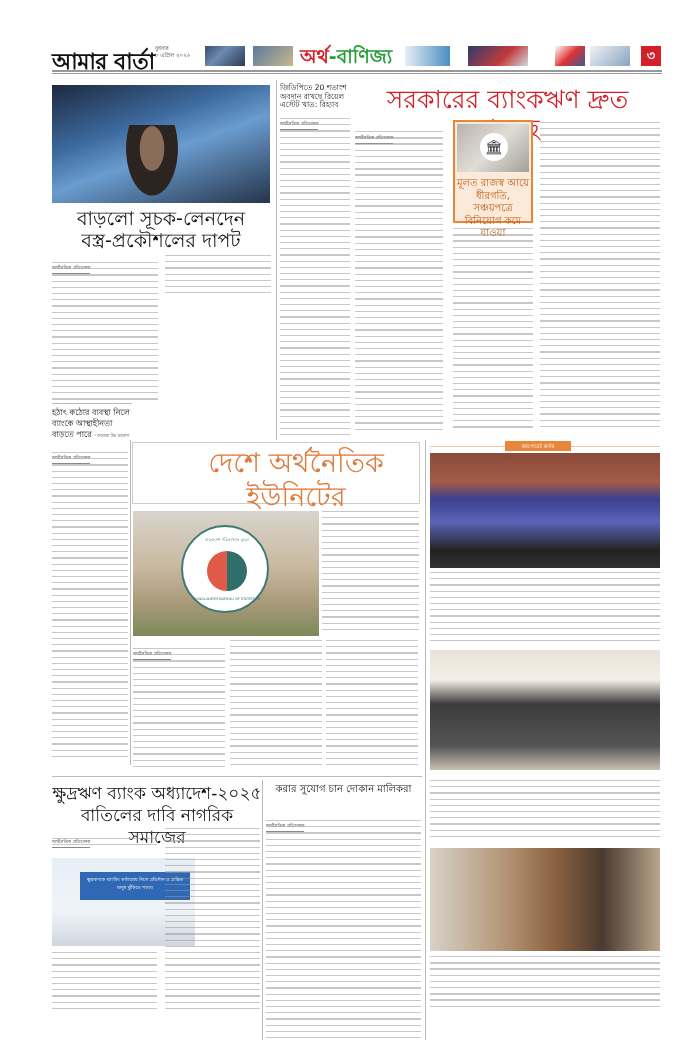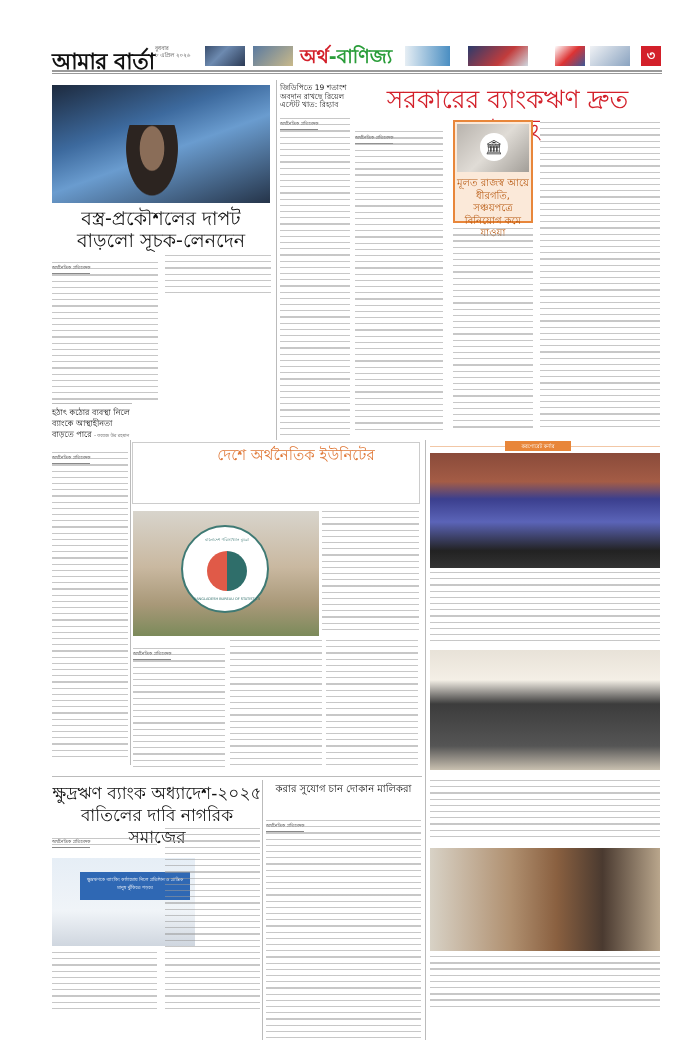--- a/index.html
+++ b/index.html
@@ -36,29 +36,29 @@
 <div class="abs strip" style="left:468px;width:60px;background:linear-gradient(135deg,#2c3b6c,#c23c3c 60%,#cfd8e0);"></div>
 <div class="abs strip" style="left:555px;width:30px;background:linear-gradient(135deg,#fff,#d33 50%,#3b5998);"></div>
 <div class="abs strip" style="left:590px;width:40px;background:linear-gradient(135deg,#f0f2f5,#8aa3c0);"></div>
 <div class="abs page-num">৩</div>
 <div class="abs rule"></div>
 
 <div class="abs photo" style="left:52px;top:85px;width:218px;height:118px;background:linear-gradient(160deg,#1d2a3e 0%,#3d6a9e 35%,#6a9ccf 55%,#253449 100%);">
   <div class="abs" style="left:70px;top:40px;width:60px;height:78px;background:radial-gradient(ellipse at 50% 30%,#8a6d58 0 28%,#2c2420 30% 60%,transparent 62%);"></div>
 </div>
 <div class="abs headline" style="left:52px;top:208px;width:218px;font-size:19px;">
+  <div>বাড়লো সূচক-লেনদেন</div>
   <div>বস্ত্র-প্রকৌশলের দাপট</div>
-  <div>বাড়লো সূচক-লেনদেন</div>
 </div>
 <div class="abs" style="left:52px;top:254px;"><span class="byline">অর্থনৈতিক প্রতিবেদক</span></div>
 <div class="abs lines" style="left:52px;top:262px;width:106px;height:138px;"></div>
 <div class="abs lines" style="left:165px;top:255px;width:106px;height:40px;"></div>
 
 <div class="abs vline" style="left:276px;top:80px;height:360px;"></div>
-<div class="abs headline" style="left:280px;top:84px;width:70px;font-size:7.5px;text-align:left;">জিডিপিতে 19 শতাংশ অবদান রাখছে রিয়েল এস্টেট খাত: রিহ্যাব</div>
+<div class="abs headline" style="left:280px;top:84px;width:70px;font-size:7.5px;text-align:left;">জিডিপিতে 20 শতাংশ অবদান রাখছে রিয়েল এস্টেট খাত: রিহ্যাব</div>
 <div class="abs" style="left:280px;top:110px;"><span class="byline">অর্থনৈতিক প্রতিবেদক</span></div>
 <div class="abs lines" style="left:280px;top:118px;width:70px;height:320px;"></div>
 
 <div class="abs headline" style="left:355px;top:86px;width:305px;font-size:25px;color:#d3202a;">সরকারের ব্যাংকঋণ দ্রুত বাড়ছে</div>
 <div class="abs" style="left:355px;top:124px;"><span class="byline">অর্থনৈতিক প্রতিবেদক</span></div>
 <div class="abs lines" style="left:355px;top:131px;width:88px;height:300px;"></div>
 <div class="abs" style="left:453px;top:120px;width:80px;height:103px;background:#fbe9d9;border:2px solid #e8863a;">
   <div class="abs" style="left:2px;top:2px;width:72px;height:48px;background:linear-gradient(135deg,#b8b3ad,#e0dcd6,#a29e98);">
     <div class="abs" style="left:23px;top:9px;width:28px;height:28px;border-radius:50%;background:#fff;text-align:center;line-height:28px;font-size:14px;color:#222;">🏛</div>
   </div>
@@ -70,21 +70,21 @@
 <div class="abs hline" style="left:52px;top:403px;width:80px;"></div>
 <div class="abs headline" style="left:52px;top:408px;width:78px;font-size:8px;text-align:left;line-height:1.35;">
   <span>হঠাৎ কঠোর ব্যবস্থা নিলে ব্যাংকে আস্থাহীনতা বাড়তে পারে</span>
   <span style="font-size:4.5px;color:#555;">- ফয়েজ উর রহমান</span>
 </div>
 <div class="abs" style="left:52px;top:444px;"><span class="byline">অর্থনৈতিক প্রতিবেদক</span></div>
 <div class="abs lines" style="left:52px;top:452px;width:76px;height:310px;"></div>
 <div class="abs vline" style="left:130px;top:440px;height:325px;"></div>
 
 <div class="abs" style="left:132px;top:442px;width:288px;height:62px;border:1px solid #ccc;"></div>
-<div class="abs headline" style="left:132px;top:446px;width:288px;font-size:15px;color:#e07a3a;line-height:1.25;padding-left:40px;">
+<div class="abs headline" style="left:132px;top:446px;width:288px;font-size:27px;color:#e07a3a;line-height:1.25;padding-left:40px;">
   <div>দেশে অর্থনৈতিক ইউনিটের</div>
 </div>
 <div class="abs" style="left:133px;top:511px;width:186px;height:125px;background:linear-gradient(180deg,#d8d4cc 0%,#c9b8a0 45%,#a89878 75%,#7b8a5a 100%);">
   <div class="abs" style="left:48px;top:14px;width:88px;height:88px;border-radius:50%;background:#fff;border:2px solid #3f7a74;">
     <div class="abs" style="left:24px;top:24px;width:40px;height:40px;border-radius:50%;background:conic-gradient(#2f6e6a 0 50%,#e05a48 50% 100%);"></div>
     <div class="abs" style="left:4px;top:70px;width:80px;font-size:3.5px;text-align:center;color:#2f6e6a;font-family:'DejaVu Sans',sans-serif;">BANGLADESH BUREAU OF STATISTICS</div>
     <div class="abs" style="left:4px;top:10px;width:80px;font-size:4px;text-align:center;color:#2f6e6a;">বাংলাদেশ পরিসংখ্যান ব্যুরো</div>
   </div>
 </div>
 <div class="abs lines" style="left:322px;top:511px;width:97px;height:124px;"></div>

